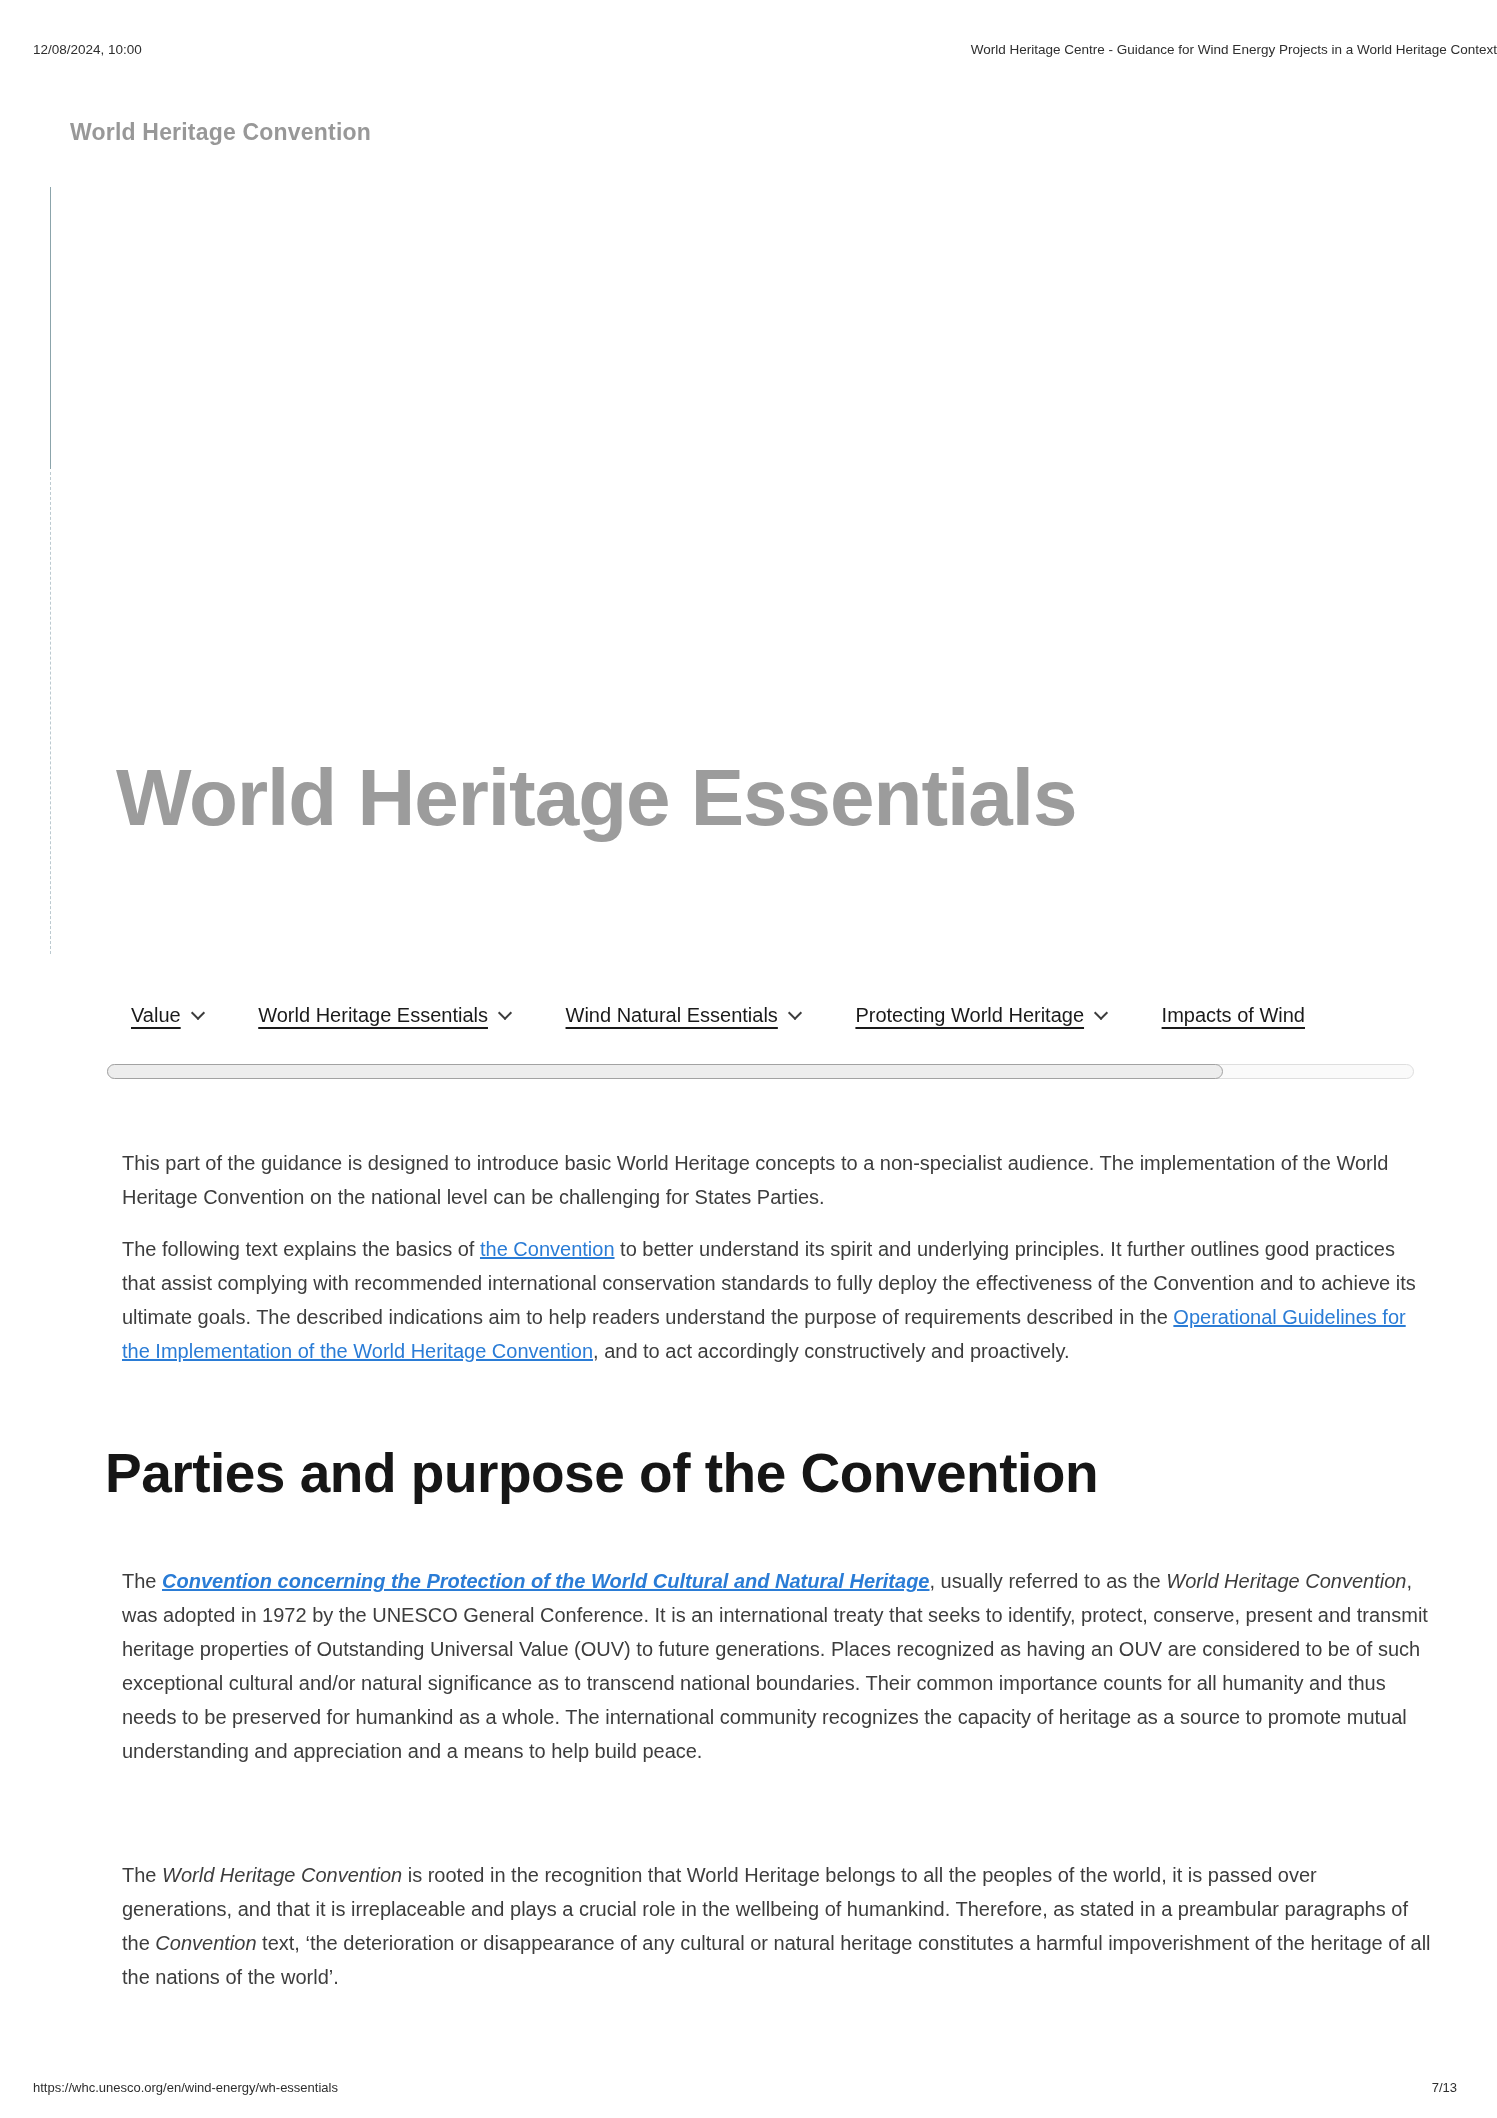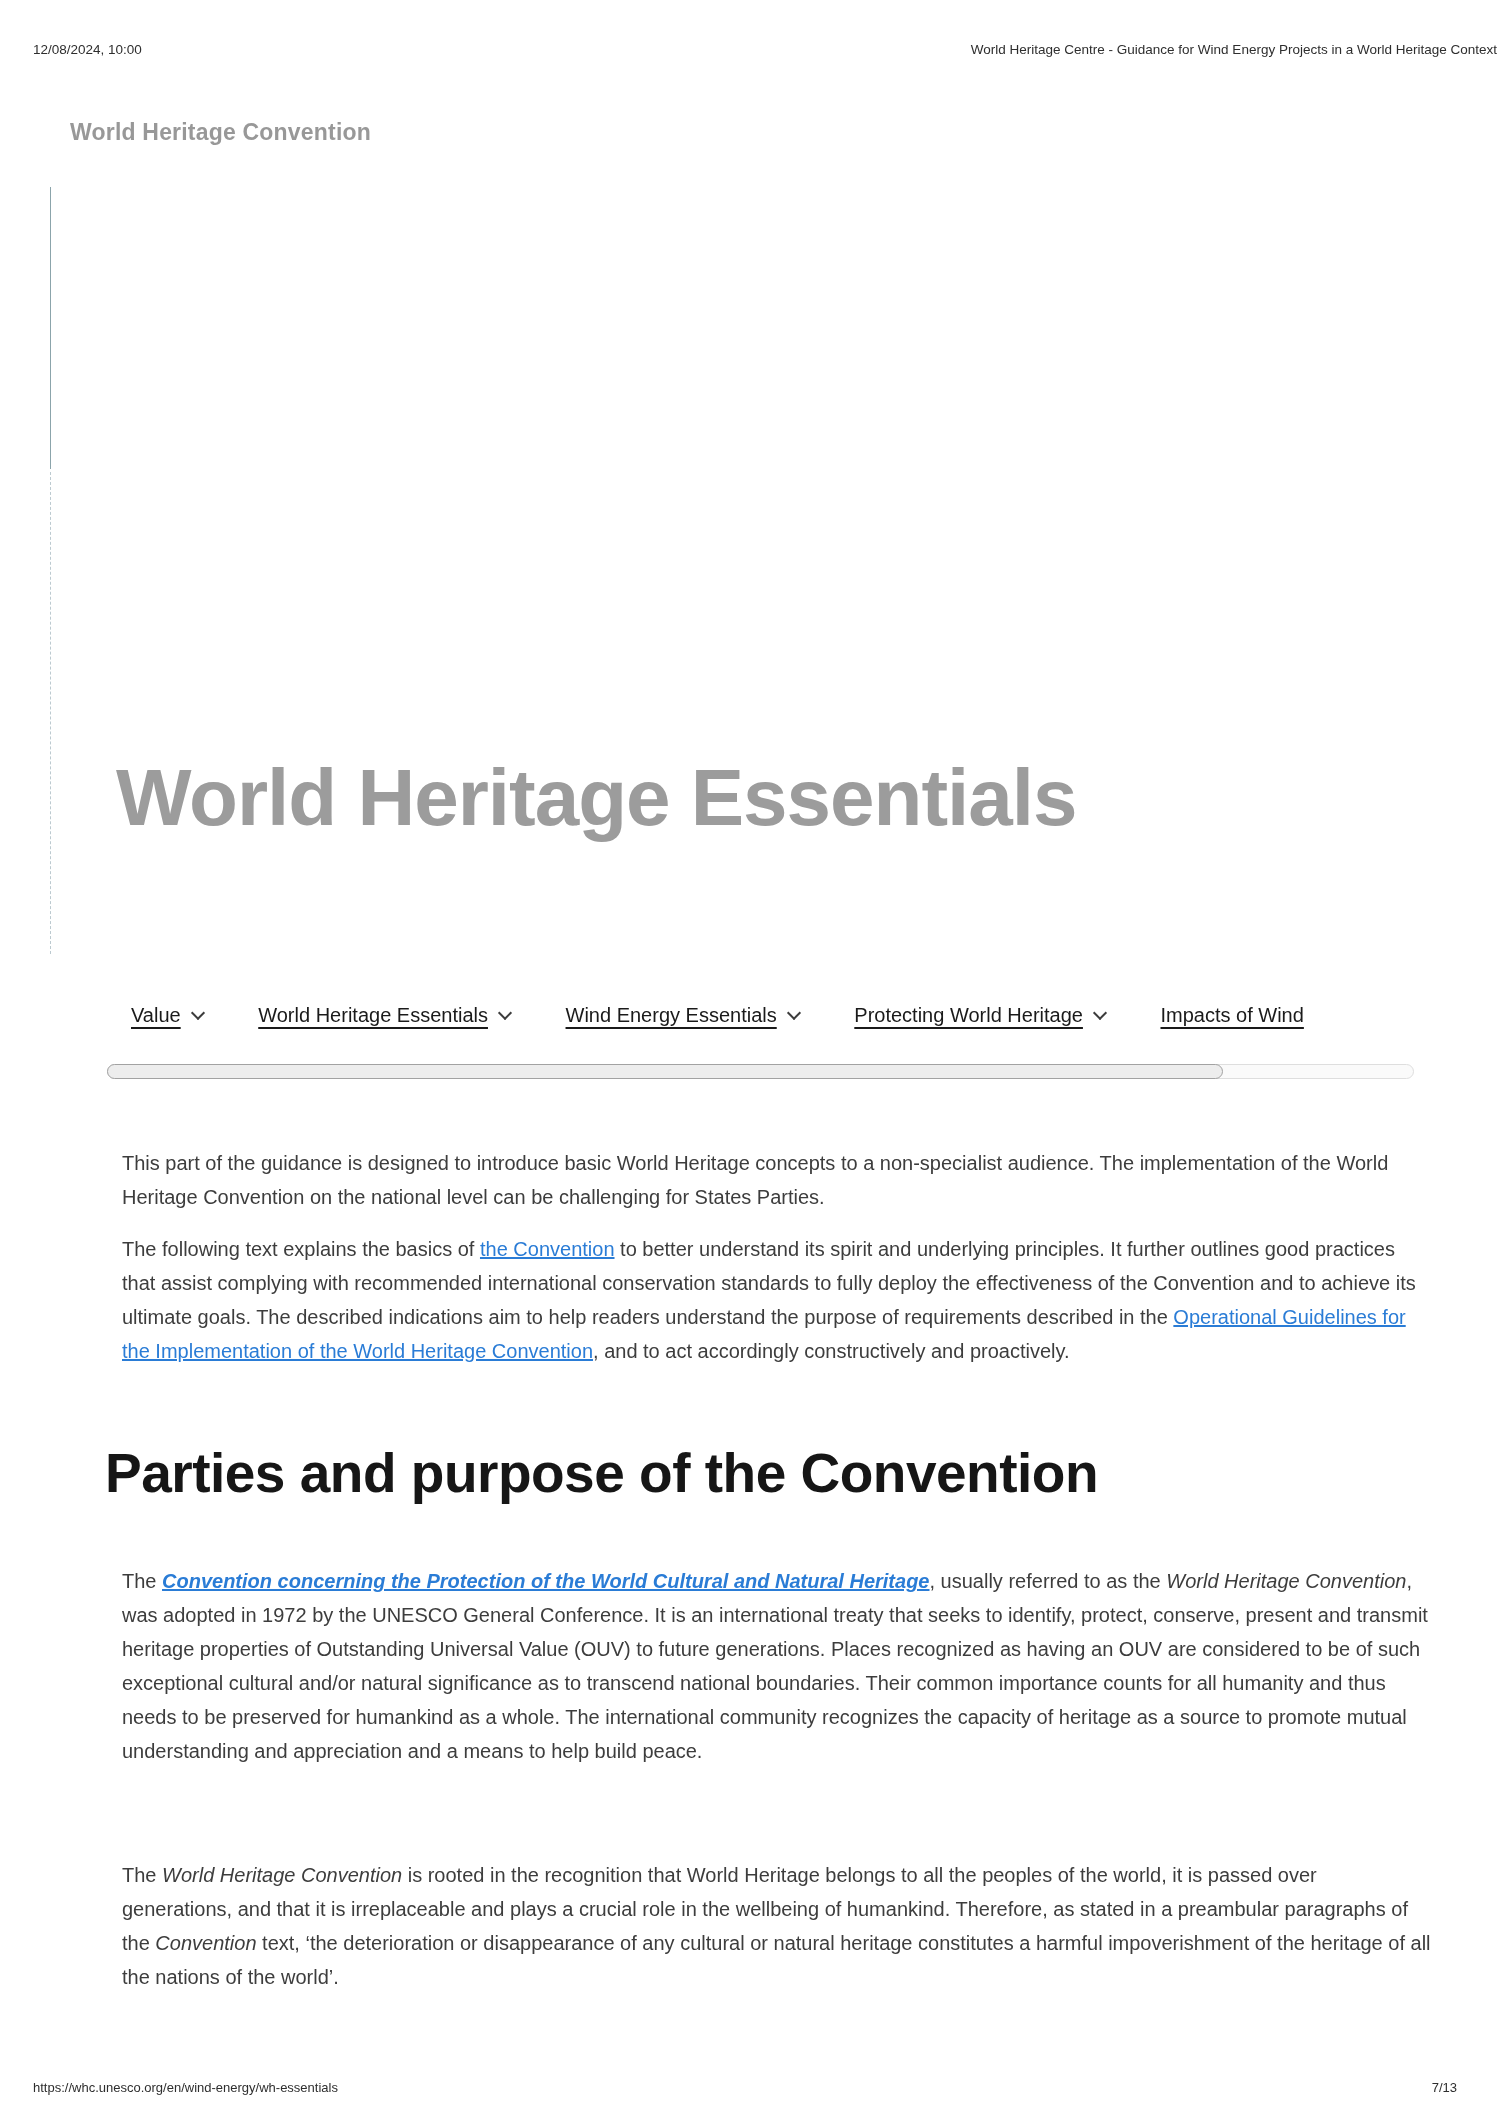--- a/index.html
+++ b/index.html
@@ -129,21 +129,21 @@
   <div class="logo">World Heritage Convention</div>
 
   <div class="img-line-solid"></div>
   <div class="img-line-dashed"></div>
 
   <h1 class="hero">World Heritage Essentials</h1>
 
   <nav class="nav">
     <span class="nav-item"><span class="lbl">Value</span><span class="chev"></span></span>
     <span class="nav-item"><span class="lbl">World Heritage Essentials</span><span class="chev"></span></span>
-    <span class="nav-item"><span class="lbl">Wind Energy Essentials</span><span class="chev"></span></span>
+    <span class="nav-item"><span class="lbl">Wind Natural Essentials</span><span class="chev"></span></span>
     <span class="nav-item"><span class="lbl">Protecting World Heritage</span><span class="chev"></span></span>
     <span class="nav-item"><span class="lbl">Impacts of Wind</span></span>
   </nav>
 
   <div class="scrollbar">
     <div class="scroll-thumb" style="width: 85.5%;"></div>
   </div>
 
   <p class="body-para p1"><span>This part of the guidance is designed to introduce basic World Heritage concepts to a non-specialist audience. The implementation of the World Heritage Convention on the national level can be challenging for States Parties.</span></p>
   <p class="body-para p2"><span>The following text explains the basics of </span><a class="inline-link">the Convention</a><span> to better understand its spirit and underlying principles. It further outlines good practices that assist complying with recommended international conservation standards to fully deploy the effectiveness of the Convention and to achieve its ultimate goals. The described indications aim to help readers understand the purpose of requirements described in the </span><a class="inline-link">Operational Guidelines for the Implementation of the World Heritage Convention</a><span>, and to act accordingly constructively and proactively.</span></p>

